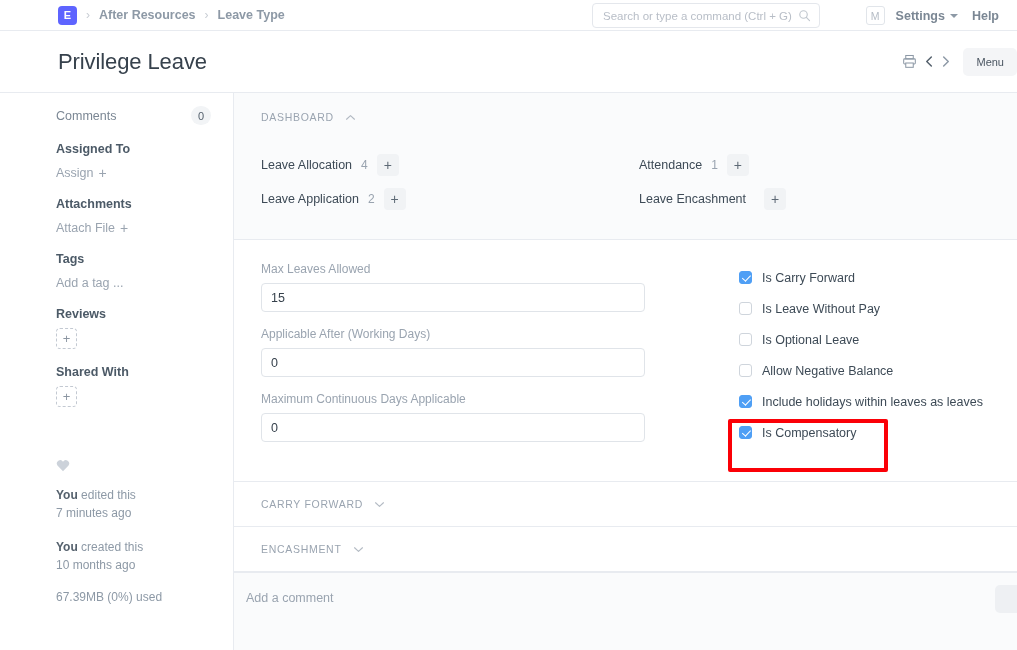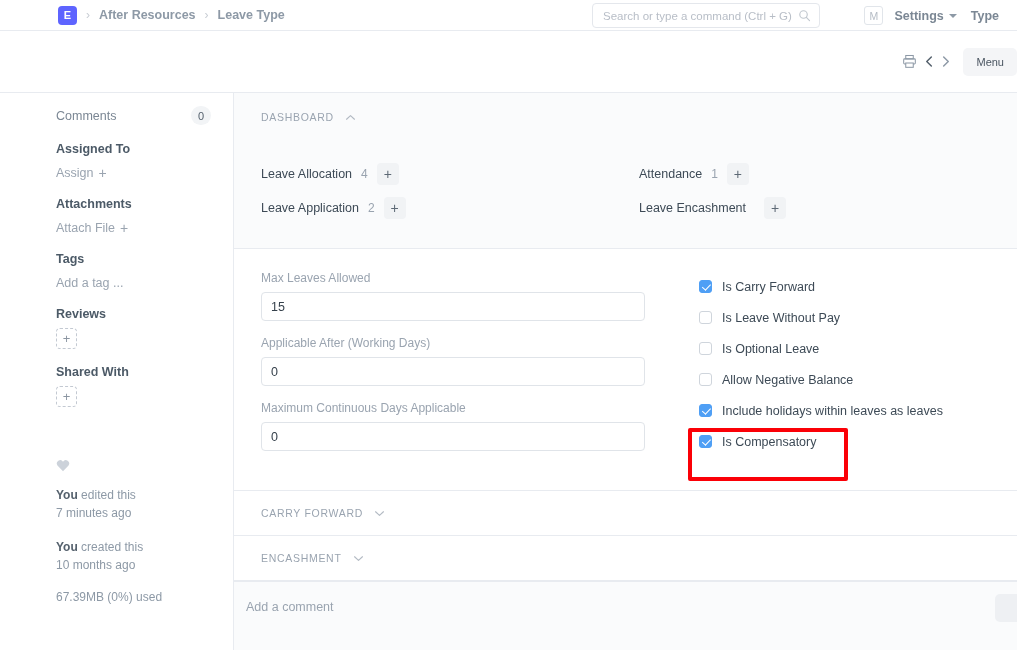--- a/index.html
+++ b/index.html
@@ -238,21 +238,21 @@
     letter-spacing: 0.7px;
     color: #9aa4b0;
     font-weight: normal;
     display: inline-flex; align-items: center; gap: 11px;
     cursor: pointer;
   }
   .chev-up, .chev-down { opacity: .75; }
 
   .dash-grid {
     display: flex;
-    margin-top: 37px;
+    margin-top: 28px;
   }
   .dash-col { width: 437px; }
   .dash-item {
     display: flex; align-items: center;
     gap: 9px;
     margin-bottom: 10px;
     height: 24px;
   }
   .dash-link {
     font-size: 12.5px;
@@ -272,20 +272,21 @@
     color: #5d6975;
     font-size: 14px;
     cursor: pointer;
     flex: 0 0 auto;
   }
 
   .section-form {
     border-bottom: 1px solid #e8ebf0;
     padding: 22px 0 24px 27px;
     display: flex;
+    gap: 40px;
   }
   .form-col-left { width: 420px; flex: 0 0 420px; }
   .form-col-right { flex: 1 1 auto; padding-left: 18px; position: relative; }
 
   .field { margin-bottom: 15px; }
   .field-label {
     font-size: 12px;
     color: #9aa4b0;
     margin-bottom: 7px;
   }
@@ -393,26 +394,27 @@
     </svg>
   </div>
 
   <div class="nav-right">
     <div class="avatar-sq">M</div>
     <div class="nav-item">
       <span>Settings</span>
       <span class="caret-down"></span>
     </div>
     <div class="nav-item">
-      <span>Type</span>
+      <span>Help</span>
     </div>
   </div>
 </div>
 
 <div class="titlebar">
+  <div class="page-title">Privilege Leave</div>
   <div class="title-actions">
     <div class="icon-btn">
       <svg width="15" height="15" viewBox="0 0 16 16">
         <rect x="4" y="1.6" width="8" height="3.6" fill="none" stroke="#8d99a6" stroke-width="1.1"></rect>
         <rect x="1.8" y="5.2" width="12.4" height="5.4" rx="1" fill="none" stroke="#8d99a6" stroke-width="1.1"></rect>
         <rect x="4" y="9.6" width="8" height="4.6" fill="#fff" stroke="#8d99a6" stroke-width="1.1"></rect>
       </svg>
     </div>
     <div class="chev-btn">
       <svg width="11" height="13" viewBox="0 0 12 14">

